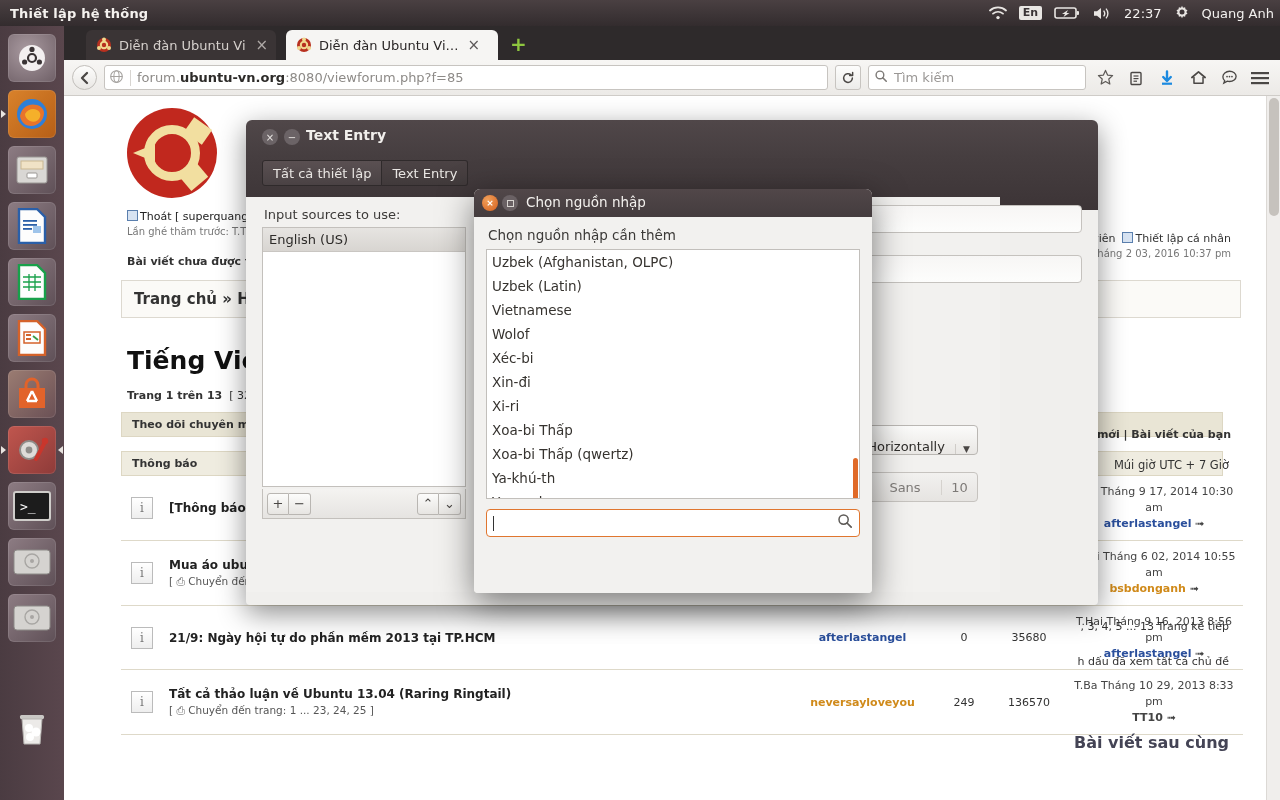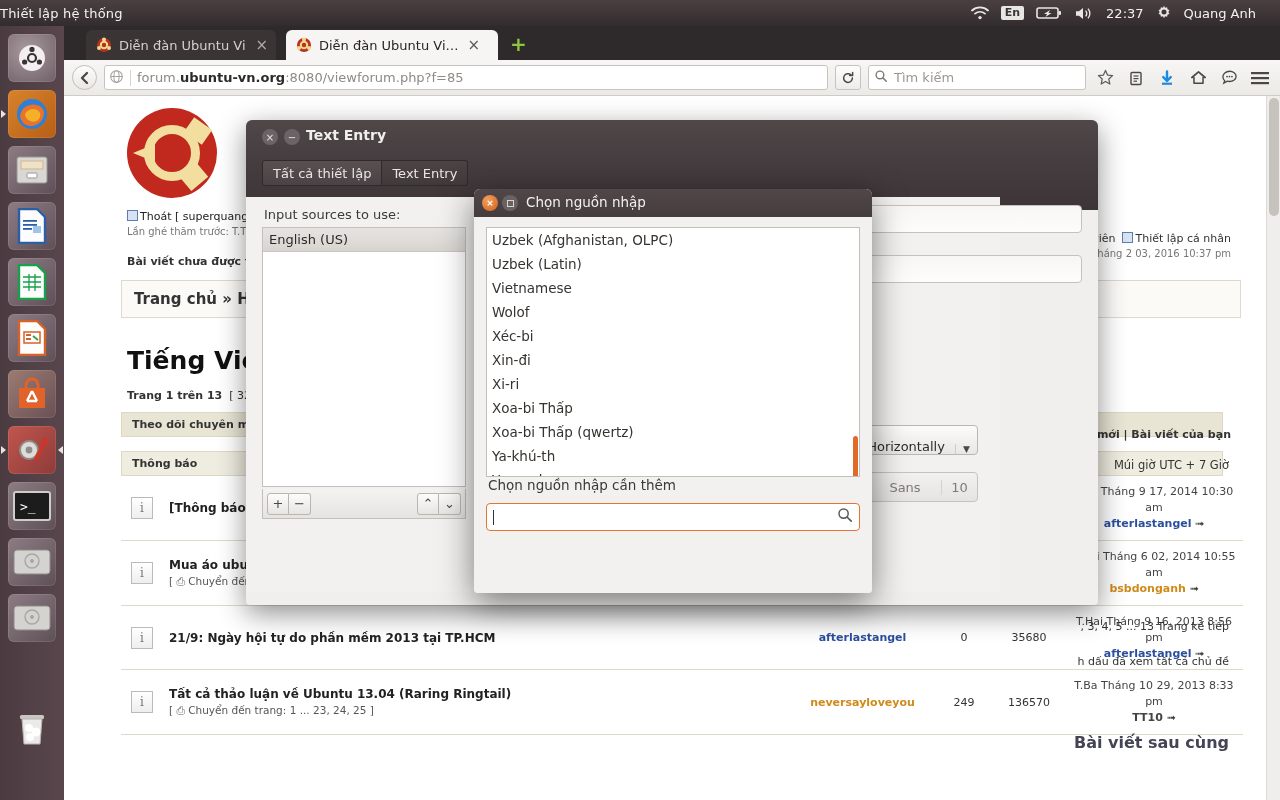--- a/index.html
+++ b/index.html
@@ -10,22 +10,22 @@
   }
   #screen { position: relative; width: 1280px; height: 800px; overflow: hidden; }
 
   
   #top-panel {
     position: absolute; left: 0; top: 0; width: 1280px; height: 26px;
     background: linear-gradient(to bottom, #4a4042 0%, #3d3537 55%, #332c2e 100%);
     color: #f2f0ee; font-size: 13px;
     display: flex; align-items: center; z-index: 60;
   }
-  #panel-title { font-weight: normal; color: #f5f2ef; letter-spacing:.2px;}
-  #panel-right { margin-left: auto; display: flex; align-items: center; gap: 12px; padding-right: 24px; }
+  #panel-title { margin-left: 10px; font-weight: bold; color: #f5f2ef; letter-spacing:.2px;}
+  #panel-right { margin-left: auto; display: flex; align-items: center; gap: 12px; padding-right: 6px; }
   .panel-ico { display: inline-flex; align-items: center; justify-content: center; height: 20px; }
   .kbd-ind {
     background: #e8e6e3; color: #3a3436; font-size: 11px; font-weight: bold;
     padding: 1px 4px; border-radius: 2px; line-height: 12px;
   }
   #panel-clock { font-size: 13px; color: #f3f1ef; }
   #panel-user { font-size: 13px; color: #f3f1ef; }
 
   
   #launcher {
@@ -590,37 +590,37 @@
 
   <div id="picker">
     <div id="pk-titlebar">
       <div id="pk-close">×</div>
       <div id="pk-max">
           <i></i>
         </div>
       <div id="pk-title">Chọn nguồn nhập</div>
     </div>
     <div id="pk-body">
+      <div id="pk-head">Chọn nguồn nhập cần thêm</div>
       <div id="pk-list">
         <div id="pk-list-items">
             <div class="item">Uzbek (Afghanistan, OLPC)</div>
             <div class="item">Uzbek (Latin)</div>
             <div class="item">Vietnamese</div>
             <div class="item">Wolof</div>
             <div class="item">Xéc-bi</div>
             <div class="item">Xin-đi</div>
             <div class="item">Xi-ri</div>
             <div class="item">Xoa-bi Thấp</div>
             <div class="item">Xoa-bi Thấp (qwertz)</div>
             <div class="item">Ya-khú-th</div>
             <div class="item">Yoa-ru-ba</div>
           </div>
         <div id="pk-scroll"></div>
       </div>
-      <div id="pk-head">Chọn nguồn nhập cần thêm</div>
       <div id="pk-search">
         <span id="pk-caret"></span>
         <span></span>
         <span id="pk-searchico">
           <svg width="16" height="16" viewBox="0 0 16 16">
               <circle cx="6.6" cy="6.6" r="4.6" fill="none" stroke="#5d5a57" stroke-width="1.5"></circle>
               <line x1="10" y1="10" x2="14.2" y2="14.2" stroke="#5d5a57" stroke-width="1.7" stroke-linecap="round"></line>
             </svg>
         </span>
       </div>

